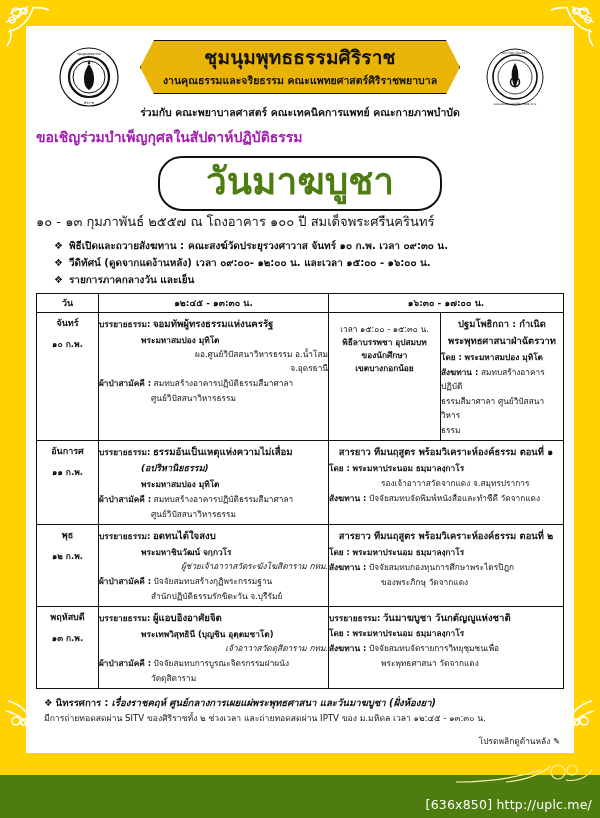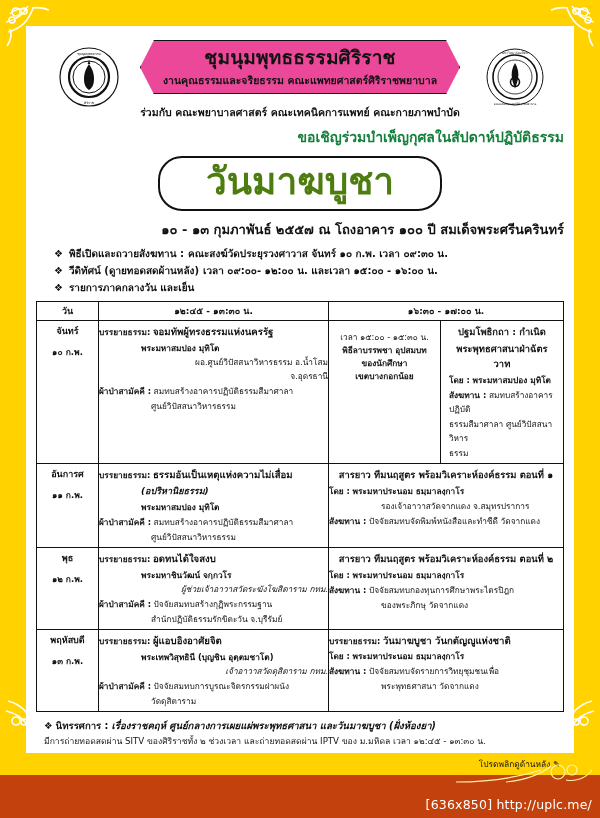--- a/index.html
+++ b/index.html
@@ -48,48 +48,48 @@
 
   .banner-wrap{
     position:absolute;left:104px;right:104px;top:8px;
   }
   .banner{
     border:1.4px solid #111;
     padding:6px 10px 7px 10px;
     text-align:center;
     
     clip-path:polygon(14px 0,calc(100% - 14px) 0,100% 50%,calc(100% - 14px) 100%,14px 100%,0 50%);
-    background:#ec4899;
+    background:#eab308;
   }
   .banner-title{
     font-size:19px;font-weight:bold;color:#111;letter-spacing:.2px;line-height:1.15;
   }
   .banner-sub{
     font-size:10.5px;font-weight:bold;color:#111;margin-top:5px;line-height:1.2;
   }
   .header-line3{
     position:absolute;left:0;right:0;top:72px;text-align:center;
     font-size:10.5px;font-weight:bold;color:#111;
   }
   .header-line4{
-    position:absolute;left:0;right:0;top:94px;text-align:right;
-    font-size:14px;font-weight:bold;color:#15803d;
+    position:absolute;left:0;right:0;top:94px;text-align:left;
+    font-size:14px;font-weight:bold;color:#a21caf;
   }
 
   
   .maintitle-wrap{text-align:center;margin-top:6px;}
   .maintitle{
     display:inline-block;border:2.4px solid #111;border-radius:24px;
     padding:3px 46px 7px 46px;
     font-family:"DejaVu Serif","Liberation Serif",serif;
     font-size:37px;font-weight:bold;color:#4d7c0f;line-height:1.12;
   }
   .datetime{
-    text-align:right;font-size:13px;font-weight:bold;color:#111;
-    margin-top:8px;
+    text-align:left;font-size:13px;font-weight:normal;color:#111;
+    margin-top:0;
   }
 
   
   .bullets{margin-top:7px;padding-left:18px;}
   .bullet-row{
     display:flex;align-items:flex-start;font-size:10px;color:#111;
     margin-bottom:4px;line-height:1.3;
   }
   .bullet-mark{
     color:#111;margin-right:6px;font-size:10px;line-height:1.3;flex:none;
@@ -130,21 +130,21 @@
   .f-mark{margin-right:3px;flex:none;}
   .f-bold{font-weight:bold;}
   .f-ital{font-style:italic;font-weight:bold;}
   .f-note{font-size:8.6px;color:#111;margin-top:3px;line-height:1.35;}
   .f-right{
     text-align:right;font-size:8.4px;color:#111;margin-top:9px;padding-right:4px;
   }
 
   
   .wm-bar{
-    position:absolute;left:0;bottom:0;width:600px;height:43px;background:#c2410c;
+    position:absolute;left:0;bottom:0;width:600px;height:43px;background:#4d7c0f;
   }
   .wm-text{
     position:absolute;right:8px;bottom:6px;color:#ffffff;
     font-size:12.5px;font-family:"DejaVu Sans","Liberation Sans",sans-serif;
     letter-spacing:.2px;
   }
   .wm-flourish{position:absolute;right:4px;bottom:30px;width:150px;height:26px;}
 </style>
 </head>
 <body>
@@ -250,21 +250,21 @@
     <div class="datetime">๑๐ - ๑๓ กุมภาพันธ์ ๒๕๕๗  ณ  โถงอาคาร ๑๐๐ ปี สมเด็จพระศรีนครินทร์</div>
 
     <div class="bullets">
       <div class="bullet-row">
         <span class="bullet-mark">❖</span>
         <span class="bullet-label">พิธีเปิดและถวายสังฆทาน :</span>
         <span class="bullet-text bold">คณะสงฆ์วัดประยุรวงศาวาส  จันทร์ ๑๐ ก.พ. เวลา ๐๙:๓๐ น.</span>
       </div>
       <div class="bullet-row">
         <span class="bullet-mark">❖</span>
-        <span class="bullet-label">วีดิทัศน์ (ดูายทอดสดผ้านหลัง)</span>
+        <span class="bullet-label">วีดิทัศน์ (ดูดจากแดง้านหลัง)</span>
         <span class="bullet-text bold">เวลา ๐๙:๐๐- ๑๒:๐๐ น. และเวลา  ๑๕:๐๐ - ๑๖:๐๐ น.</span>
       </div>
       <div class="bullet-row">
         <span class="bullet-mark">❖</span>
         <span class="bullet-label">รายการภาคกลางวัน และเย็น</span>
         <span class="bullet-text bold"></span>
       </div>
     </div>
 
     <table class="sched">
@@ -300,21 +300,21 @@
           <td style="padding:0">
             <table style="width:100%;border-collapse:collapse;table-layout:fixed">
               <tbody>
                   <tr>
                 <td style="width:44%;border:none;border-right:1px solid #111;padding:10px 4px 4px 4px;vertical-align:top" class="small-ctr">
                   <span>เวลา ๑๕:๐๐ - ๑๕:๓๐ น.</span>
                   <span class="rowline lbl">พิธีลาบรรพชา อุปสมบท</span>
                   <span class="rowline lbl">ของนักศึกษา</span>
                   <span class="rowline lbl">เขตบางกอกน้อย</span>
                 </td>
-                <td style="border:none;padding:3px 8px;vertical-align:top">
+                <td style="border:none;padding:3px 0;vertical-align:top">
                   <span class="hdr-topic">ปฐมโพธิกถา : กำเนิด</span>
                   <span class="hdr-topic">พระพุทธศาสนาฝ่าฉัตรวาท</span>
                   <span class="rowline"><span class="lbl">โดย :</span>
                   <span class="lbl">พระมหาสมปอง มุทิโต</span></span>
                   <span class="rowline"><span class="lbl">สังฆทาน :</span>
                   <span>สมทบสร้างอาคารปฏิบัติ</span></span>
                   <span class="rowline">ธรรมสีมาศาลา   ศูนย์วิปัสสนาวิหาร</span>
                   <span class="rowline">ธรรม</span>
                 </td>
               </tr>

